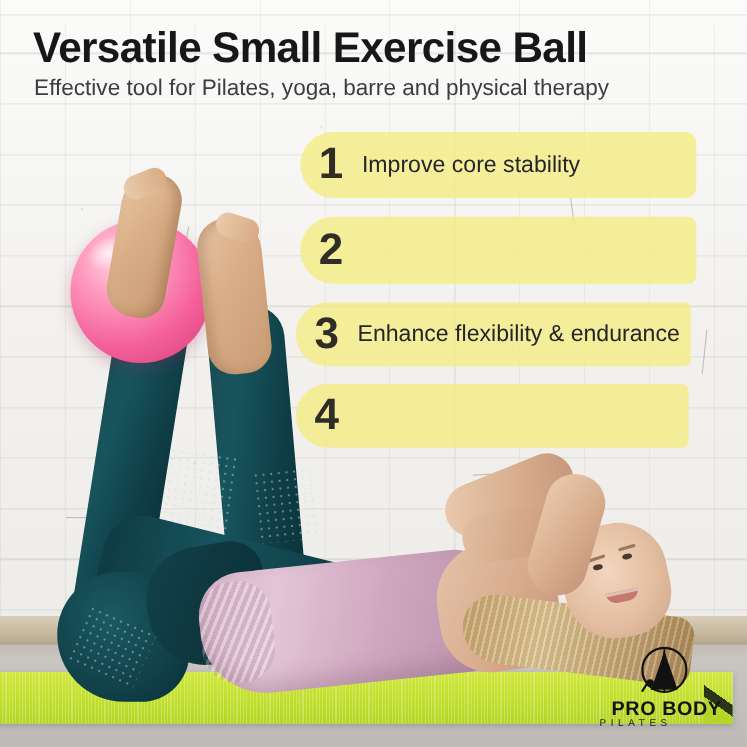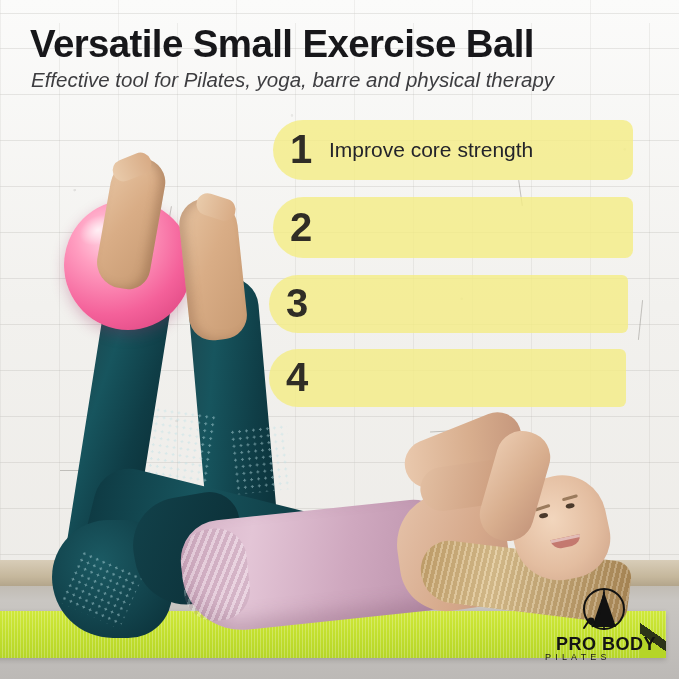--- a/index.html
+++ b/index.html
@@ -233,21 +233,20 @@
     font-family:"Liberation Sans", sans-serif;
     white-space:nowrap;
     transform:scaleX(.985);
     transform-origin:left center;
   }
   .subtitle{
     position:absolute; left:31px; top:68px;
     font-size:20.5px; color:#3d3d40; font-weight:400;
     font-family:"Liberation Sans", sans-serif;
     white-space:nowrap;
-    font-style:italic;
   }
 
   
   .features{ position:absolute; left:0; top:0; width:679px; height:679px; pointer-events:none; }
   .feature{
     position:absolute;
     display:flex; align-items:center;
     background:rgba(244,236,131,.80);
     pointer-events:auto;
   }
@@ -344,27 +343,28 @@
     <div class="arm upper2"></div>
     <div class="arm fore"></div>
   </div>
 
   <div class="title">Versatile Small Exercise Ball</div>
   <div class="subtitle">Effective tool for Pilates, yoga, barre and physical therapy</div>
 
   <div class="features">
     <div class="feature f1">
       <span class="num">1</span>
-      <span class="txt">Improve core strength</span>
+      <span class="txt">Improve core stability</span>
     </div>
     <div class="feature f2">
       <span class="num">2</span>
     </div>
     <div class="feature f3">
       <span class="num">3</span>
+      <span class="txt">Enhance flexibility &amp; endurance</span>
     </div>
     <div class="feature f4">
       <span class="num">4</span>
     </div>
   </div>
 
   <div class="logo">
     <div class="emblem">
       <svg viewBox="0 0 58 50" width="58" height="50" aria-hidden="true">
         <circle cx="29" cy="23" r="20" fill="none" stroke="#111" stroke-width="2"></circle>

